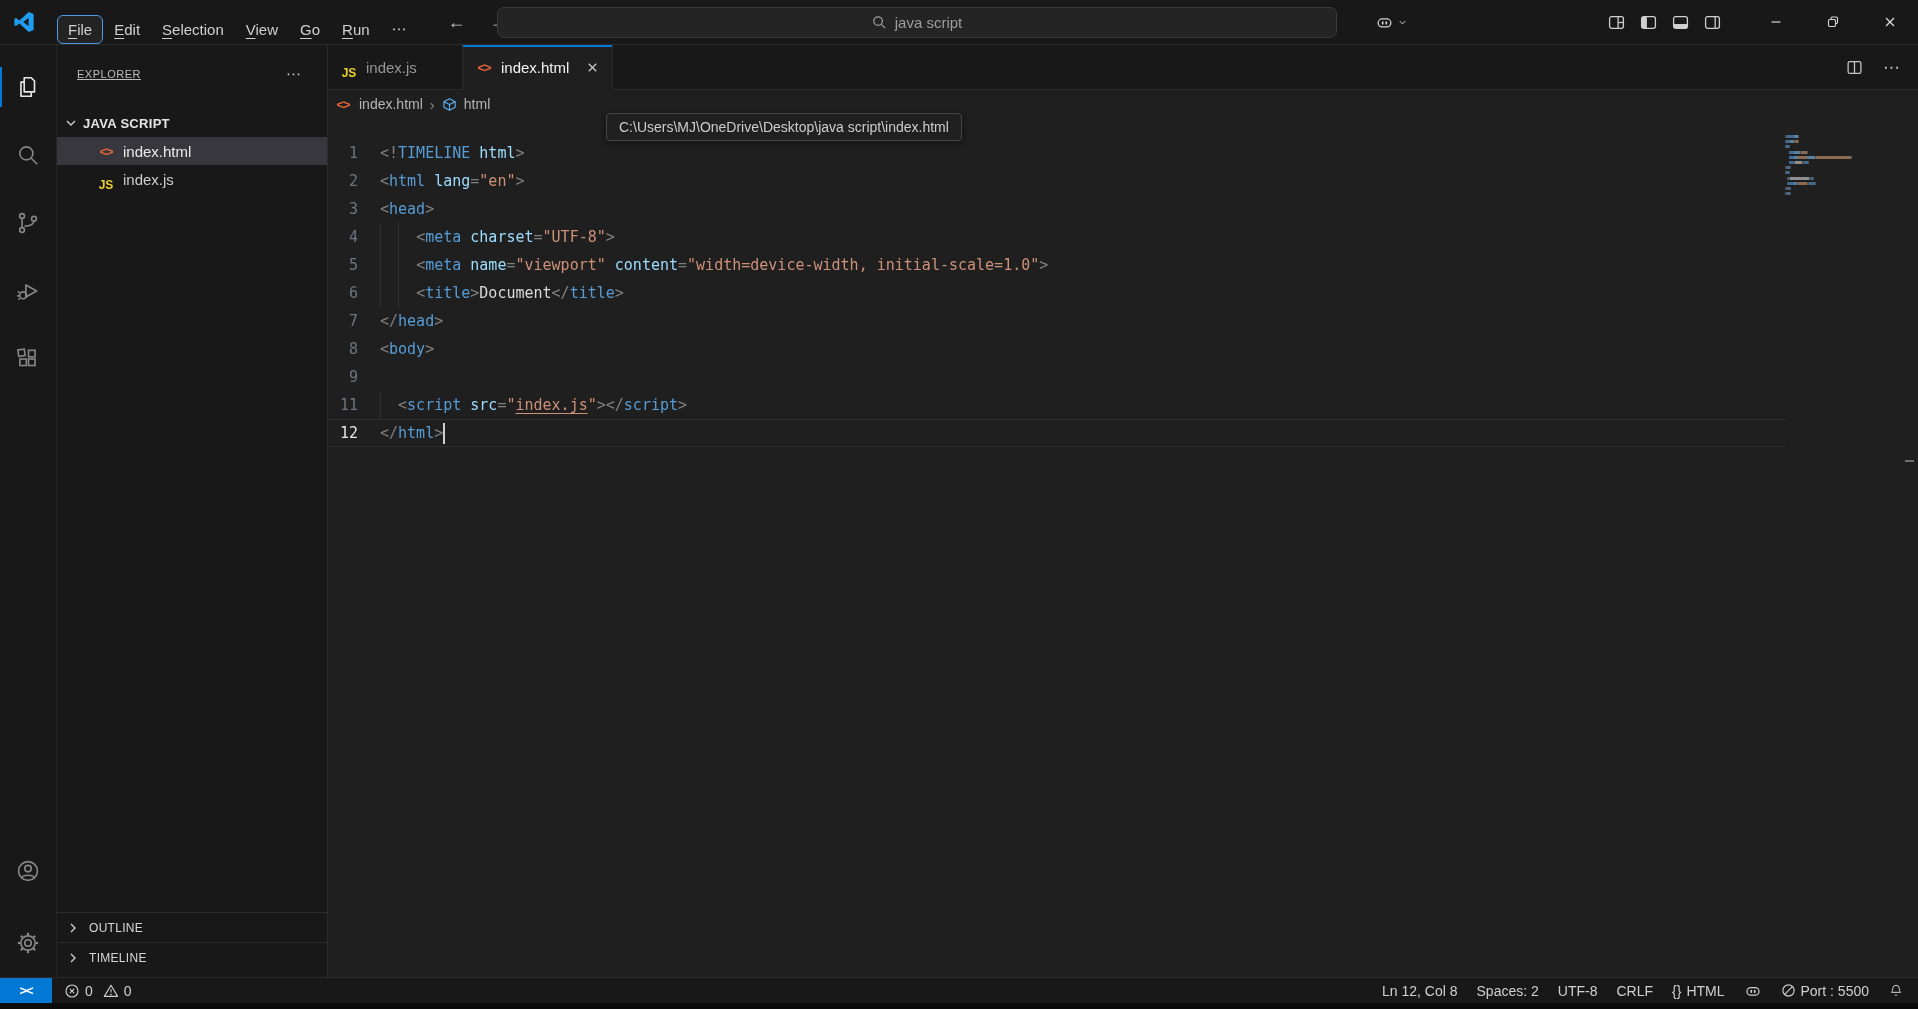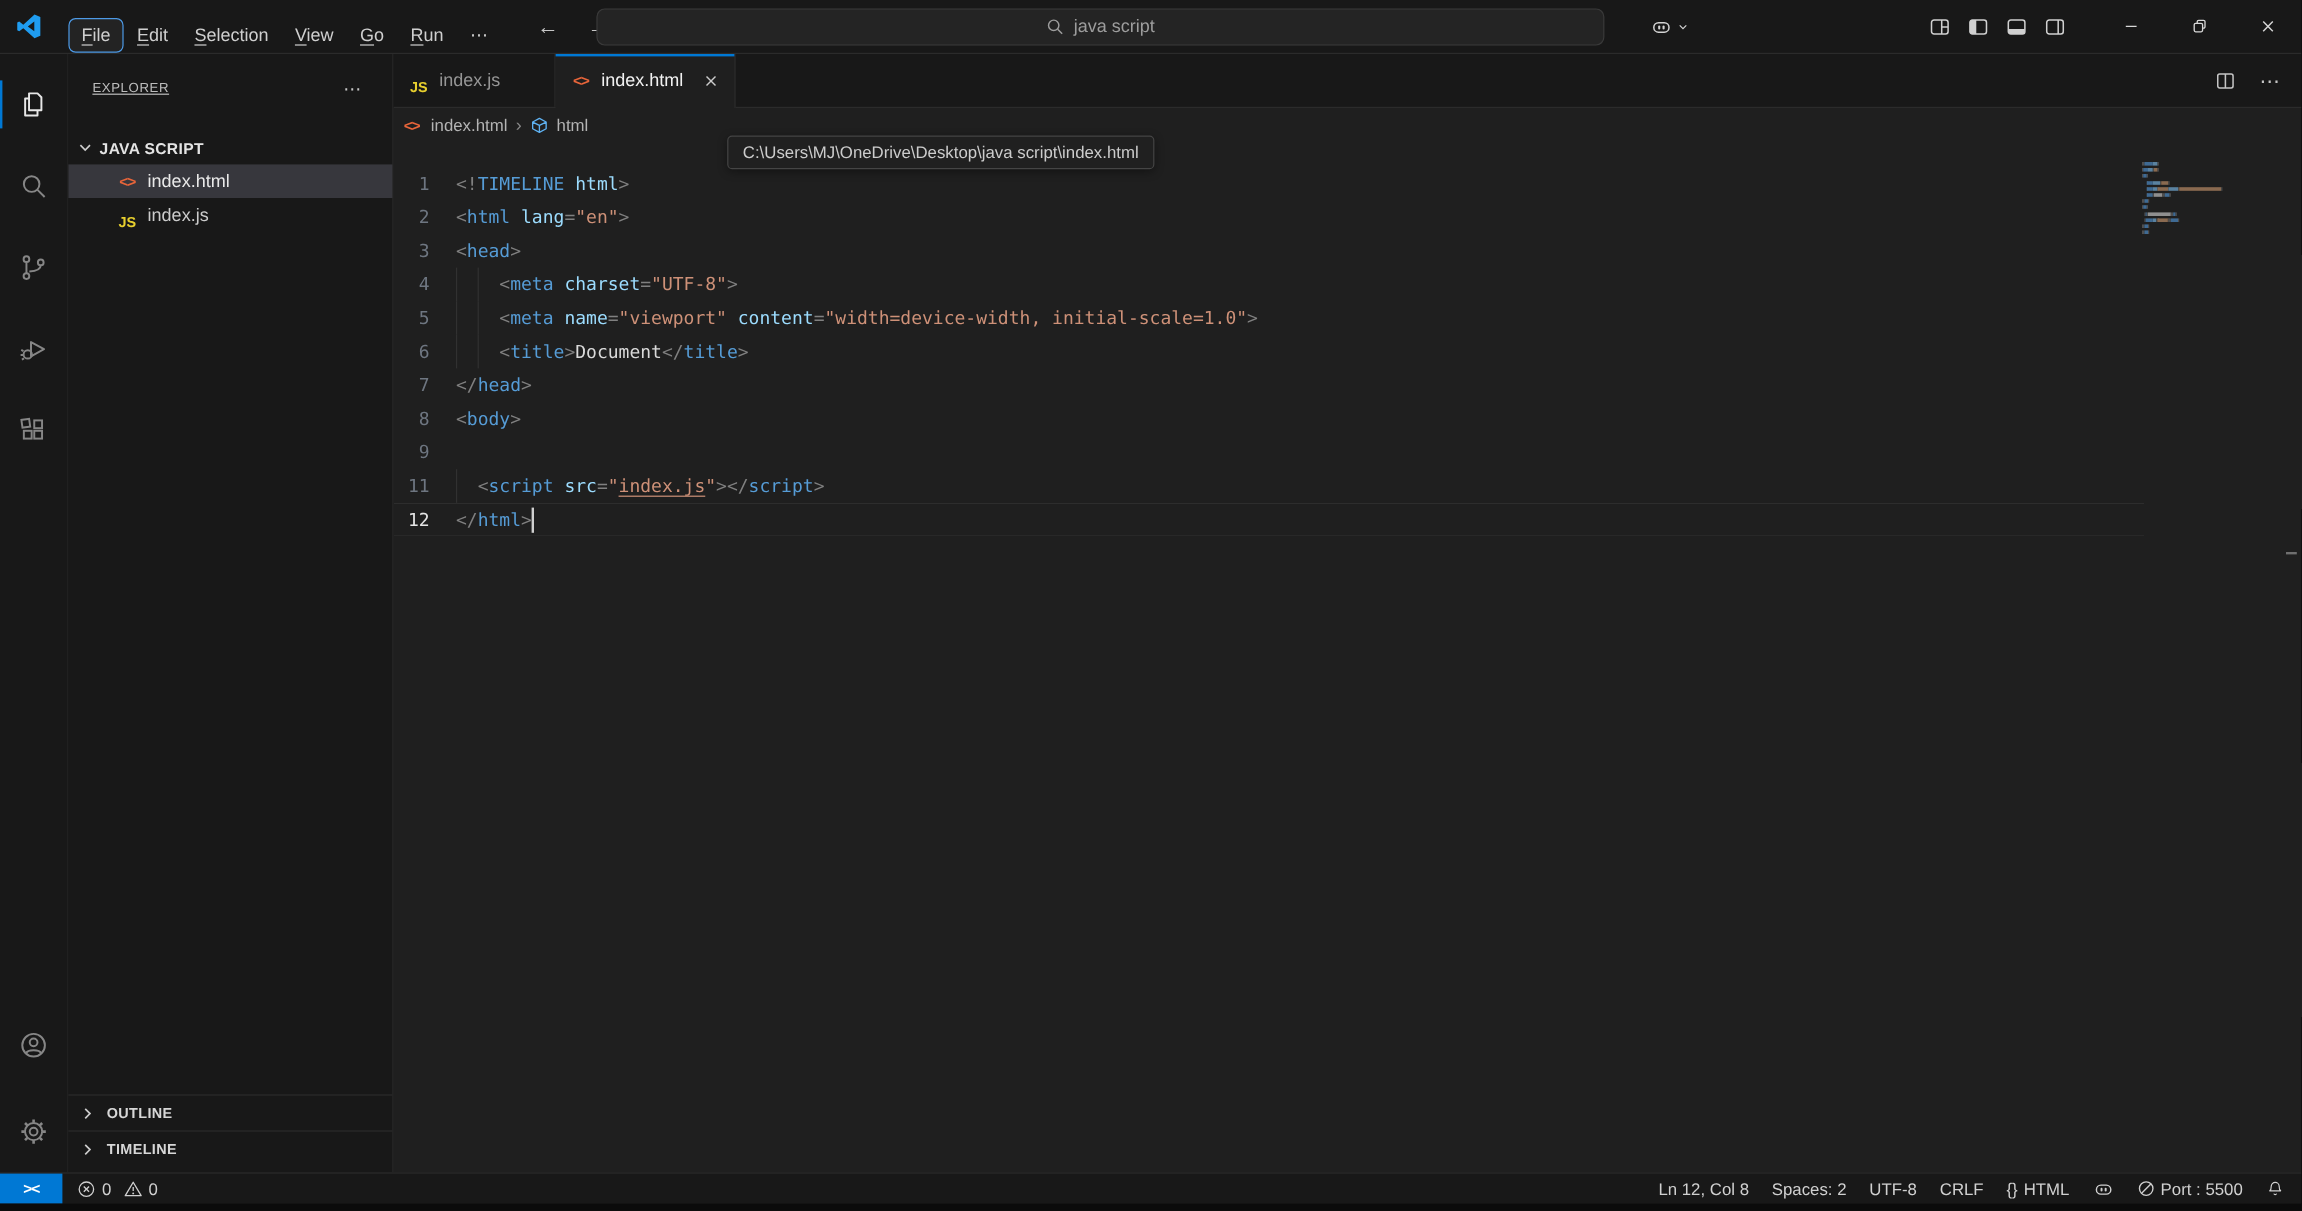--- a/index.html
+++ b/index.html
@@ -35,21 +35,21 @@
   .sb-title { font-size:11px; letter-spacing:.5px; color:#bdbdbd;text-decoration:underline; }
   .sb-more { color:#c5c5c5; font-size:15px; }
   .tree-folder { margin-top:20px; height:28px; display:flex; align-items:center; padding-left:6px; gap:4px; color:#e4e4e4; }
   .tree-folder .flabel { font-size:13px; font-weight:bold; letter-spacing:.3px; }
   .tree-row { height:28px; display:flex; align-items:center; padding-left:40px; gap:8px; font-size:15px; color:#cccccc; }
   .tree-row.selected { background:#37373d; color:#e9e9e9; }
   .fi-html { color:#e8653a; font-weight:bold; font-size:13px; width:18px; text-align:center; letter-spacing:-1px; }
   .fi-js { color:#e7cf2e; font-weight:bold; font-size:12px; width:18px; text-align:center;margin-top:11px; }
   .sb-sections { position:absolute; left:0; right:0; bottom:5px; }
   .sb-section { height:30px; border-top:1px solid #2b2b2b; display:flex; align-items:center; gap:8px; padding-left:8px; color:#d7d7d7; }
-  .sb-section .slabel { font-size:12px; font-weight:bold; letter-spacing:.3px;text-align:right; }
+  .sb-section .slabel { font-size:12px; font-weight:normal; letter-spacing:.3px;text-align:right; }
 
   
   .editor { flex:1; position:relative; background:#1f1f1f; }
   .tabbar { height:45px; background:#181818; border-bottom:1px solid #2b2b2b; display:flex; }
   .tab { display:flex; align-items:center; gap:8px; padding:0 12px; font-size:15px; color:#969696; border-right:1px solid #2b2b2b; position:relative; }
   .tab.t1 { width:135px; }
   .tab.t2 { width:150px; }
   .tab.active { background:#1f1f1f; color:#f2f2f2; margin-bottom:-1px; }
   .tab.active::before { content:""; position:absolute; top:0; left:0; right:0; height:2px; background:#0078d4; }
   .tab-close { margin-left:auto; color:#cccccc; display:flex; }

